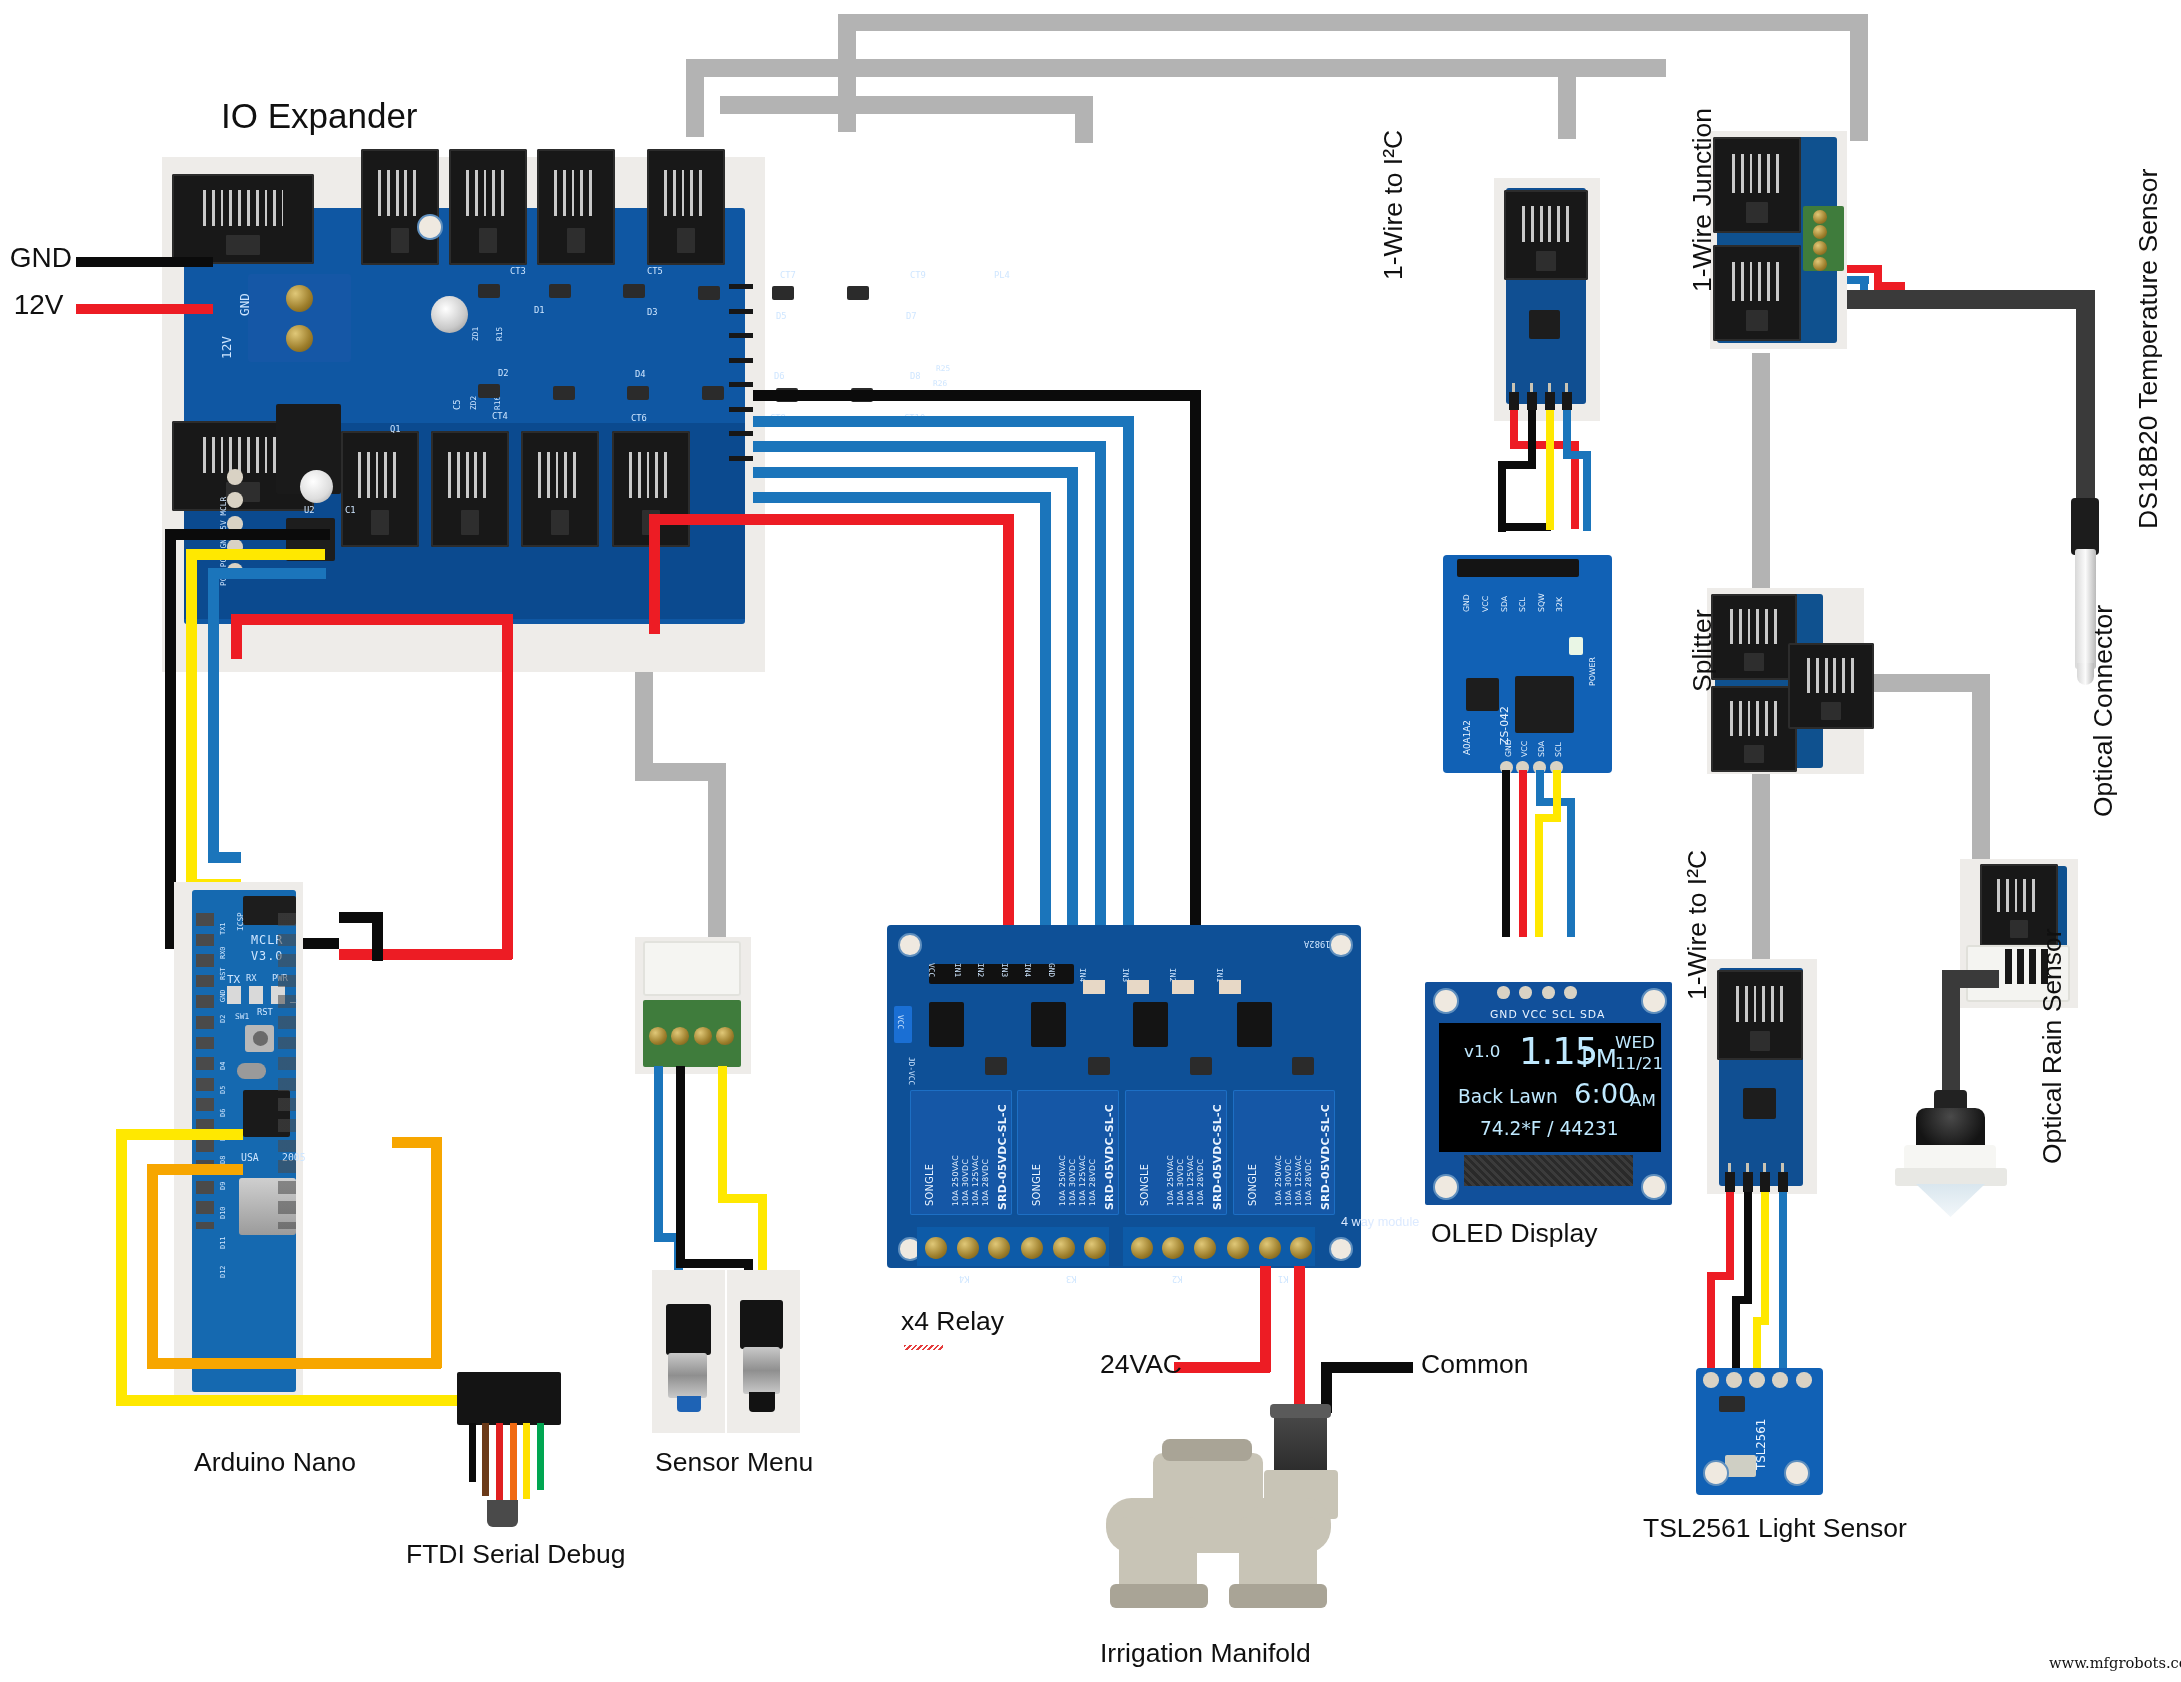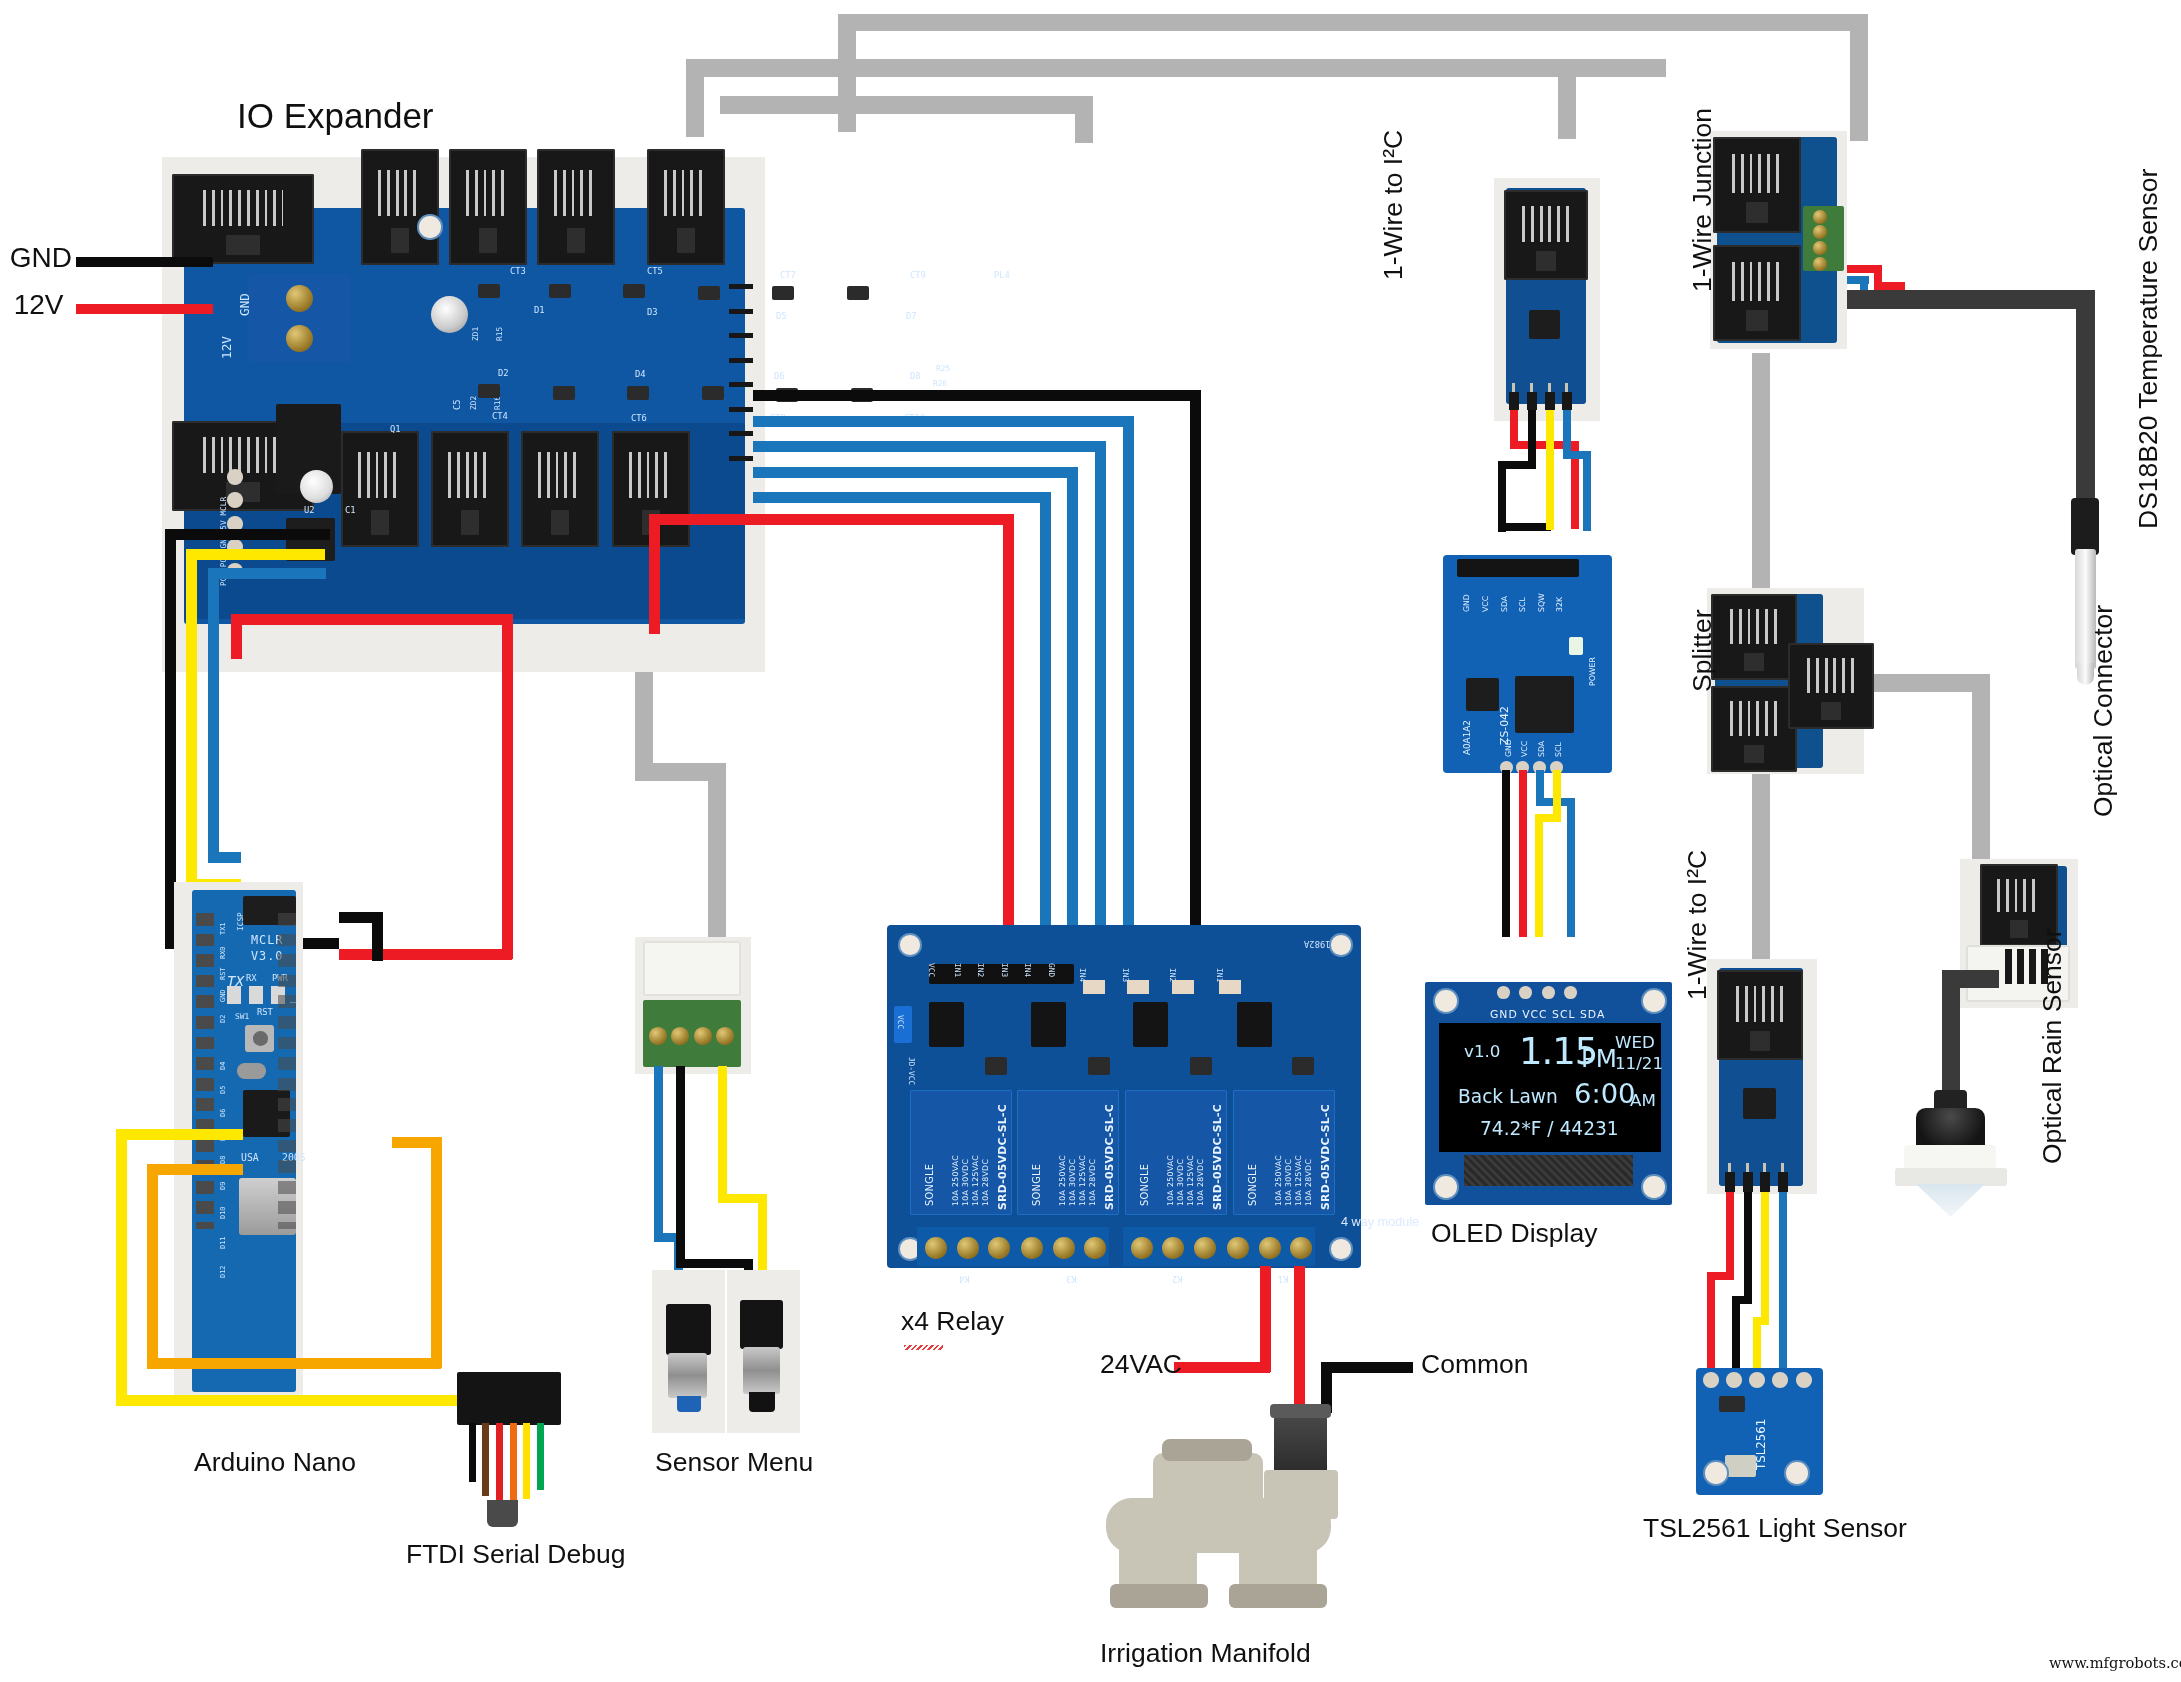--- a/index.html
+++ b/index.html
@@ -235,21 +235,21 @@
   <div class="wire w-black" style="left:339px;top:912px;width:44px;height:10.8px;"></div>
 
   <div class="plate" style="left:174px;top:882px;width:129px;height:519px;"></div>
   <div class="pcb" style="left:192px;top:890px;width:104px;height:502px;background:#1569b0;"></div>
 
   <div class="blk" style="left:243px;top:896px;width:53px;height:29px;"></div>
   <div class="silk rot" style="left:237px;top:931px;font-size:7.8px;">ICSP</div>
   <div class="silk" style="left:251px;top:935px;font-size:11.8px;letter-spacing:1px;">MCLR</div>
   <div class="silk" style="left:251px;top:951px;font-size:11.8px;letter-spacing:1px;">V3.0</div>
 
-  <div class="silk" style="left:227px;top:974px;font-size:14px;font-style:italic;">TX</div>
+  <div class="silk" style="left:227px;top:974px;font-size:11px;">TX</div>
   <div class="silk" style="left:246px;top:974px;font-size:8.8px;">RX</div>
   <div class="silk" style="left:272px;top:974px;font-size:8.8px;">PWR</div>
   <div style="position:absolute;left:227px;top:986px;width:13.7px;height:17.6px;background:#d9d9d9;"></div>
   <div style="position:absolute;left:249px;top:986px;width:13.7px;height:17.6px;background:#d9d9d9;"></div>
   <div style="position:absolute;left:271px;top:986px;width:13.7px;height:17.6px;background:#d9d9d9;"></div>
   <div class="silk rot" style="left:290px;top:1004px;font-size:8.8px;">L</div>
 
   <div class="silk" style="left:257px;top:1008px;font-size:8.8px;">RST</div>
   <div class="silk" style="left:235px;top:1013px;font-size:7.8px;">SW1</div>
   <div style="position:absolute;left:245px;top:1025px;width:29px;height:27.4px;background:#b8b8b8;border-radius:2.9px;"></div>
@@ -642,21 +642,21 @@
   <div class="pad" style="left:1726px;top:1372px;width:15.7px;height:15.7px;"></div>
   <div class="pad" style="left:1749px;top:1372px;width:15.7px;height:15.7px;"></div>
   <div class="pad" style="left:1772px;top:1372px;width:15.7px;height:15.7px;"></div>
   <div class="pad" style="left:1796px;top:1372px;width:15.7px;height:15.7px;"></div>
   <div class="blk2" style="left:1719px;top:1396px;width:25.5px;height:15.7px;"></div>
   <div class="pinlabel rot" style="left:1754px;top:1470px;font-size:11.8px;">TSL2561</div>
   <div style="position:absolute;left:1725px;top:1455px;width:31px;height:21.6px;background:#cfcfc4;border-radius:2px;"></div>
   <div class="hole" style="left:1703px;top:1460px;width:21.6px;height:21.6px;"></div>
   <div class="hole" style="left:1784px;top:1460px;width:21.6px;height:21.6px;"></div>
 
-  <div class="lbl" style="left:221px;top:98px;font-size:35px;margin-left:16px;">IO Expander</div>
+  <div class="lbl" style="left:221px;top:98px;font-size:35px;">IO Expander</div>
   <div class="lbl" style="left:9.8px;top:244px;font-size:28px;">GND</div>
   <div class="lbl" style="left:13.7px;top:291px;font-size:28px;">12V</div>
 
   <div class="lbl" style="left:194px;top:1449px;font-size:26.5px;">Arduino Nano</div>
   <div class="lbl" style="left:406px;top:1541px;font-size:26.5px;">FTDI Serial Debug</div>
   <div class="lbl" style="left:655px;top:1449px;font-size:26.5px;">Sensor</div>
   <div class="lbl" style="left:747px;top:1449px;font-size:26.5px;">Menu</div>
 
   <div class="lbl" style="left:901px;top:1308px;font-size:26.5px;">x4 Relay</div>
   <div class="squig" style="left:904px;top:1345px;width:39px;"></div>

